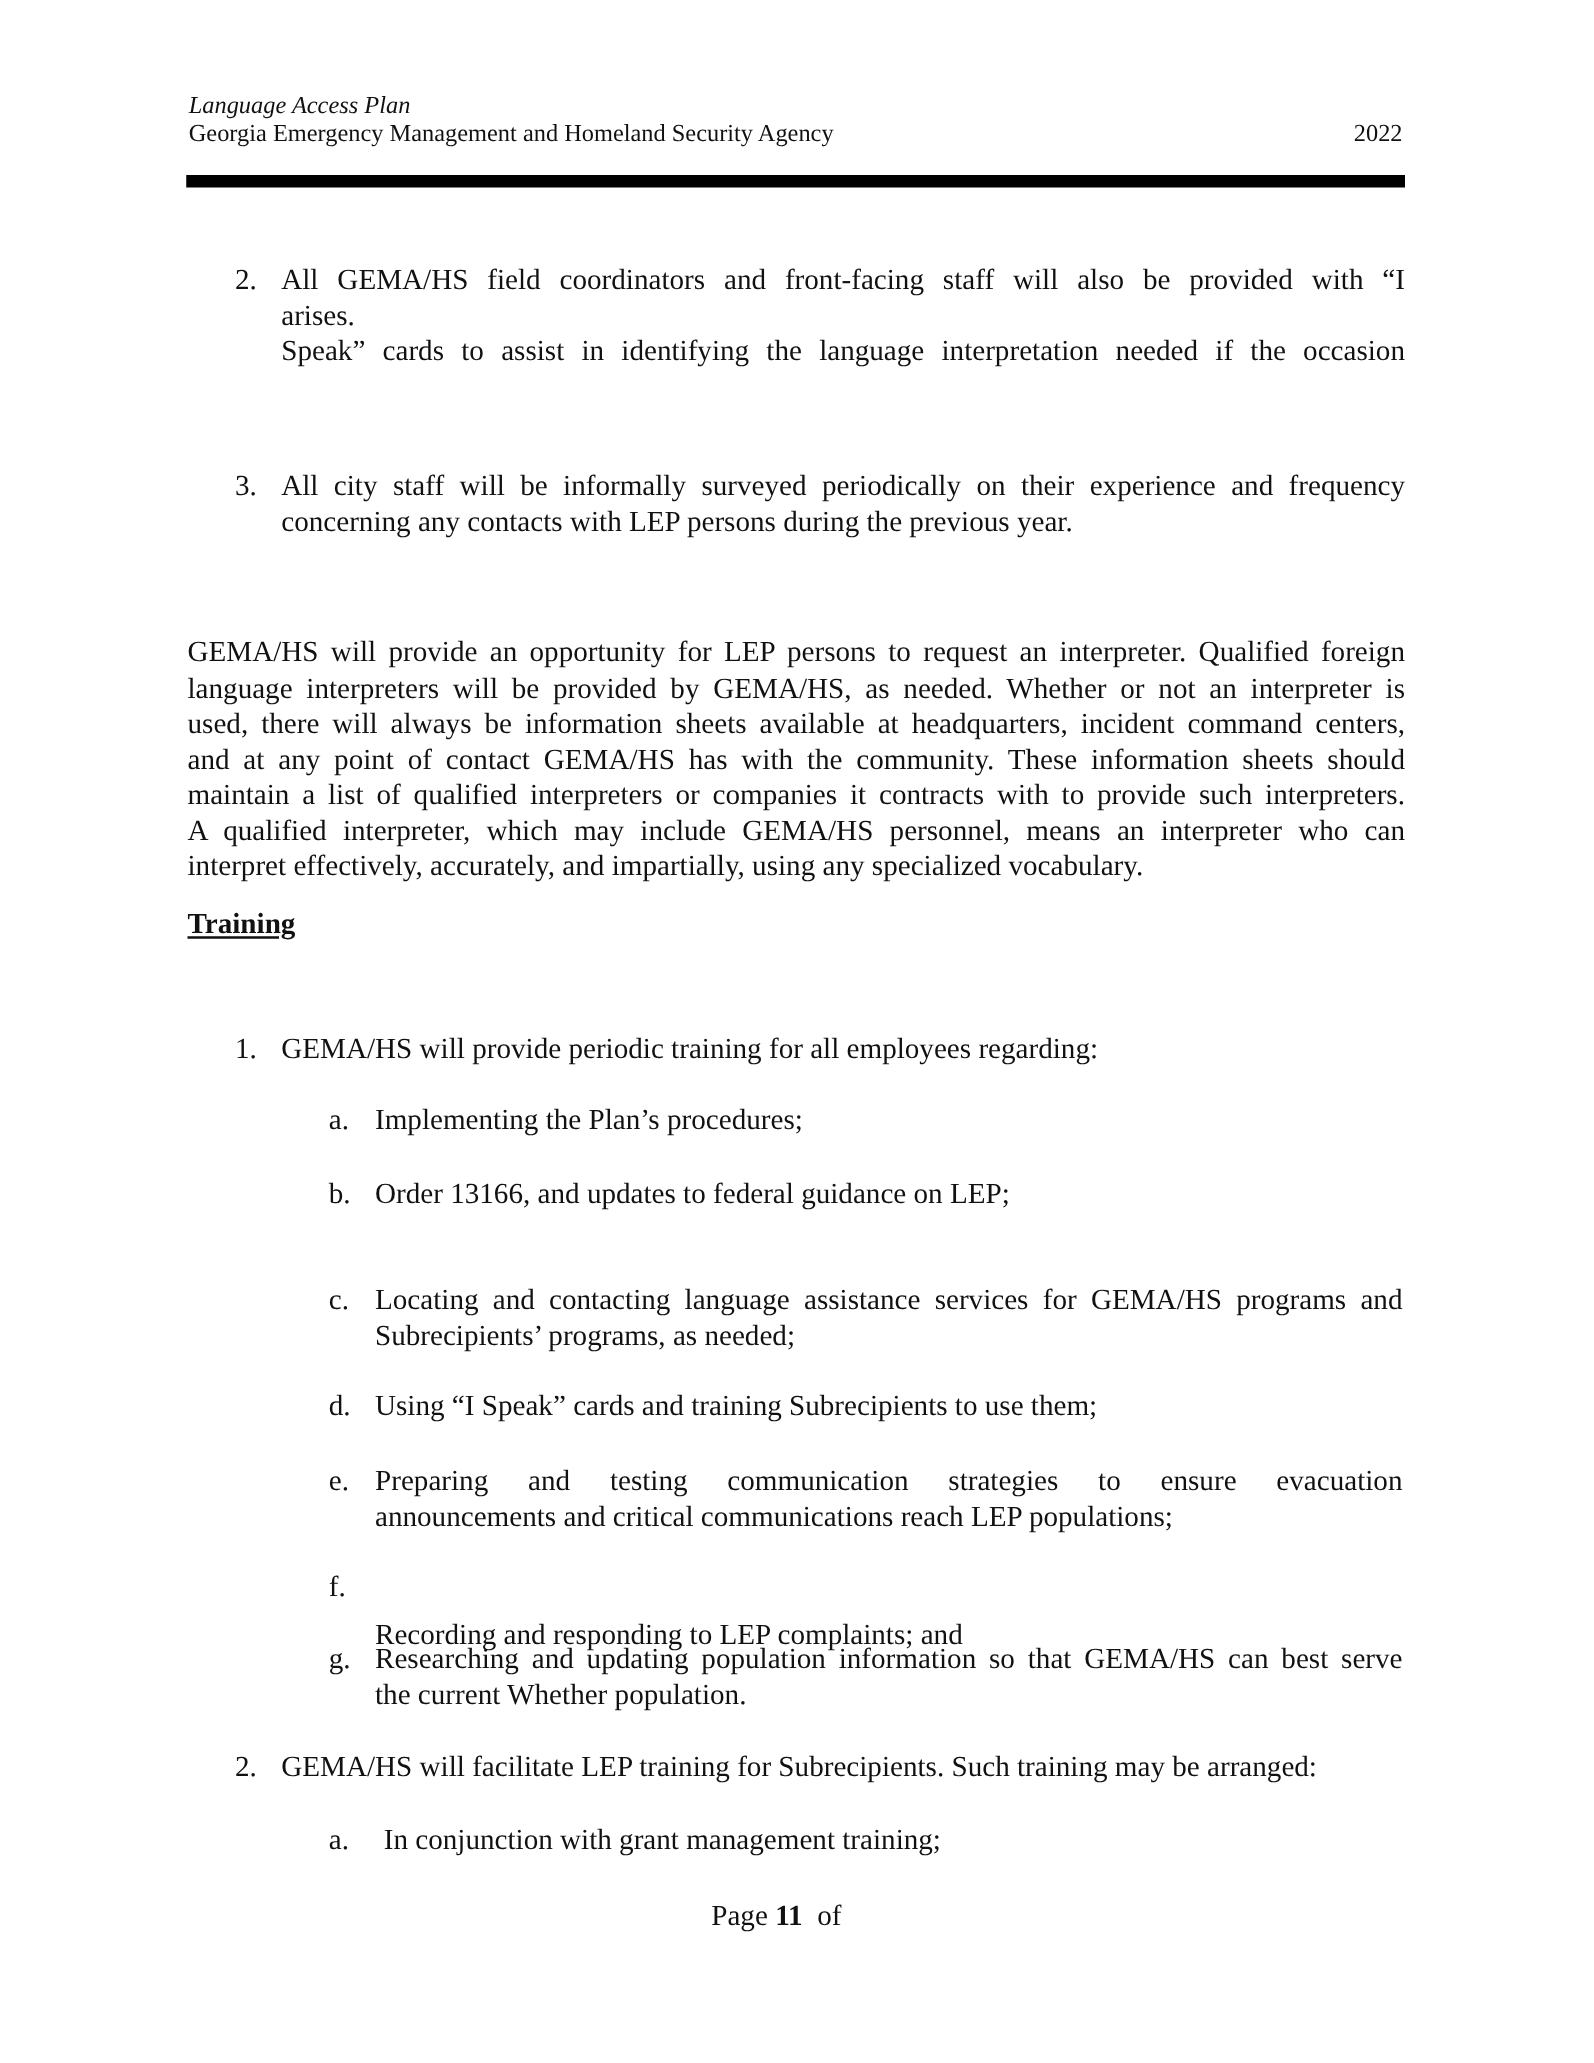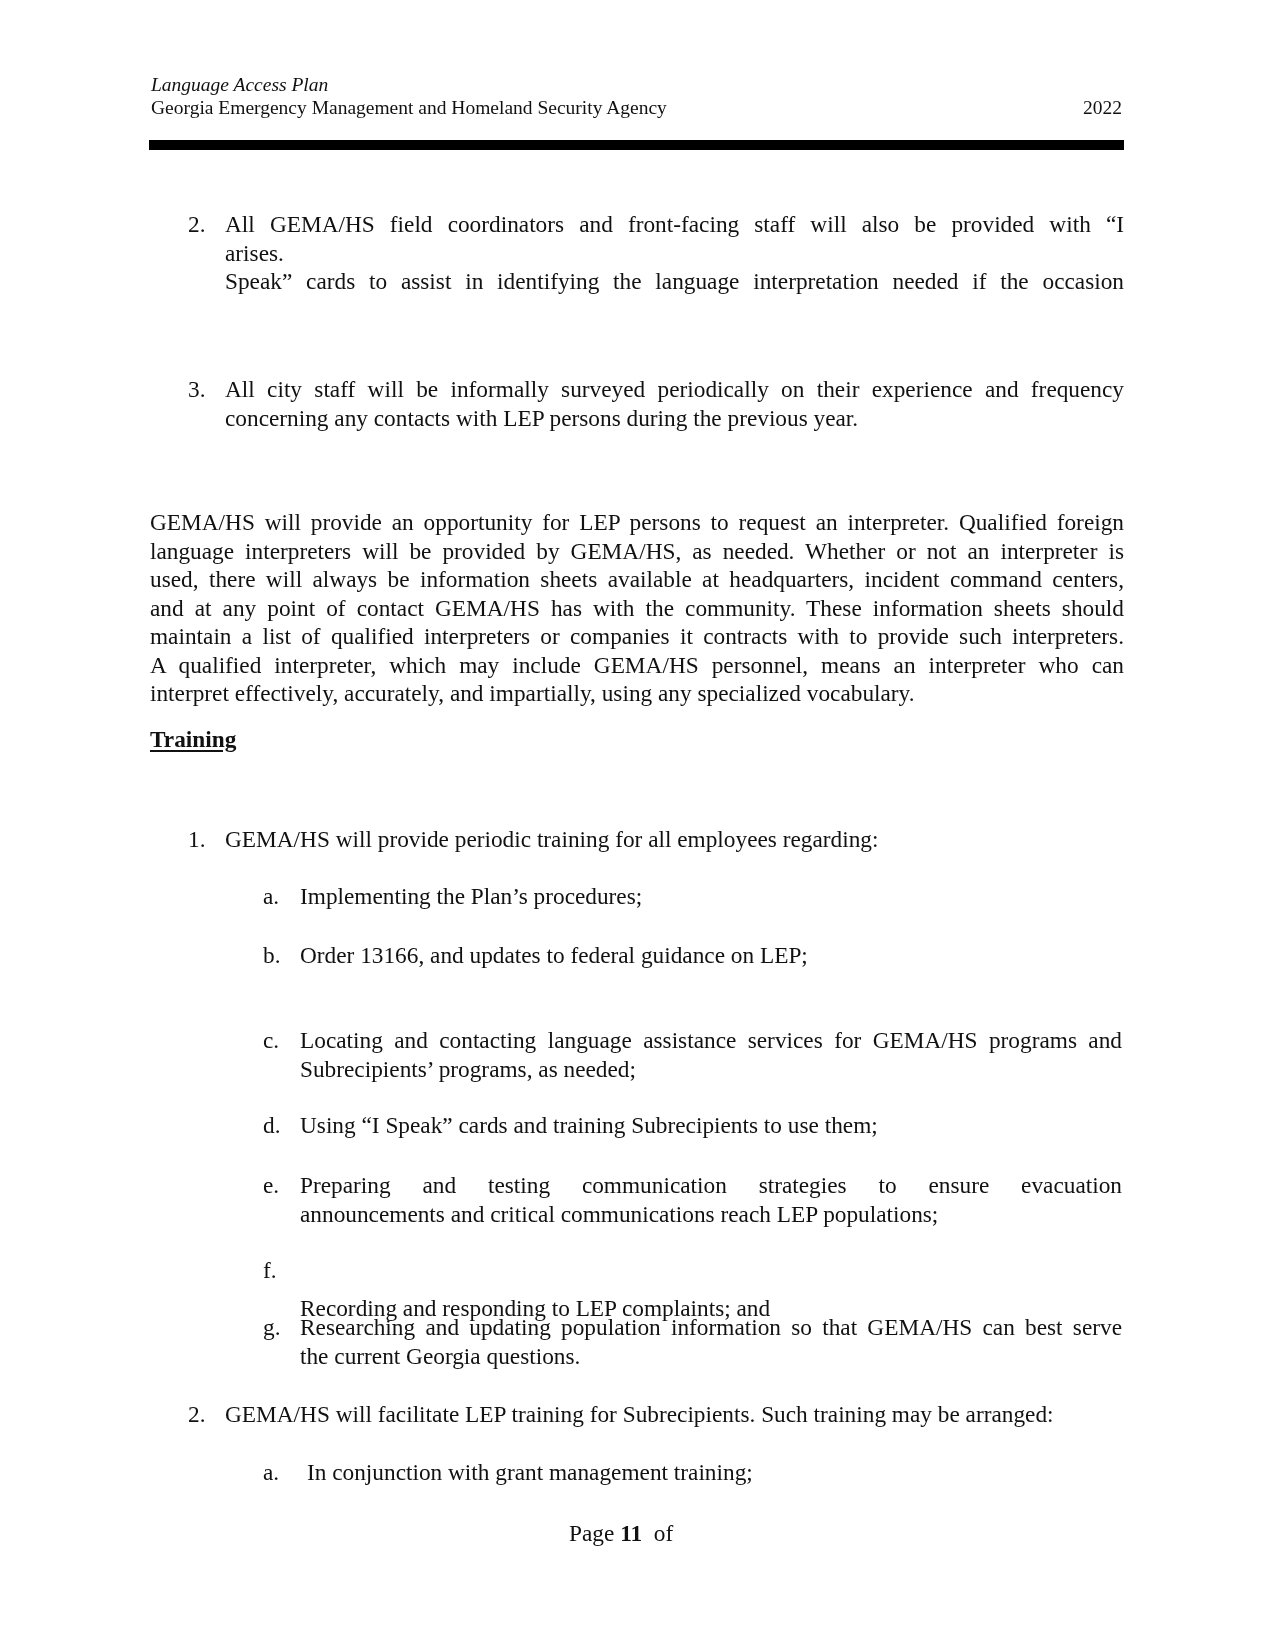--- a/index.html
+++ b/index.html
@@ -92,21 +92,21 @@
 </div>
 
 <span class="abs txt num" style="left:263px; top:1256px;">f.</span>
 <div class="abs txt" style="left:300px; top:1256px; width:822px;margin-top:38px;">
   <span class="line">Recording and responding to LEP complaints; and</span>
 </div>
 
 <span class="abs txt num" style="left:263px; top:1313px;">g.</span>
 <div class="abs txt" style="left:300px; top:1313px; width:822px;">
   <span class="line jl">Researching and updating population information so that GEMA/HS can best serve</span>
-  <span class="line">the current Georgia questions.</span>
+  <span class="line">the current Whether population.</span>
 </div>
 
 <span class="abs txt num" style="left:188px; top:1400px;">2.</span>
 <div class="abs txt" style="left:225px; top:1400px; white-space:nowrap;">GEMA/HS will facilitate LEP training for Subrecipients. Such training may be arranged:</div>
 
 <span class="abs txt num" style="left:263px; top:1458px;">a.</span>
 <div class="abs txt" style="left:307px; top:1458px; white-space:nowrap;">In conjunction with grant management training;</div>
 
 <div class="abs footer" style="left:569px; top:1520px;">
   <span>Page</span>

